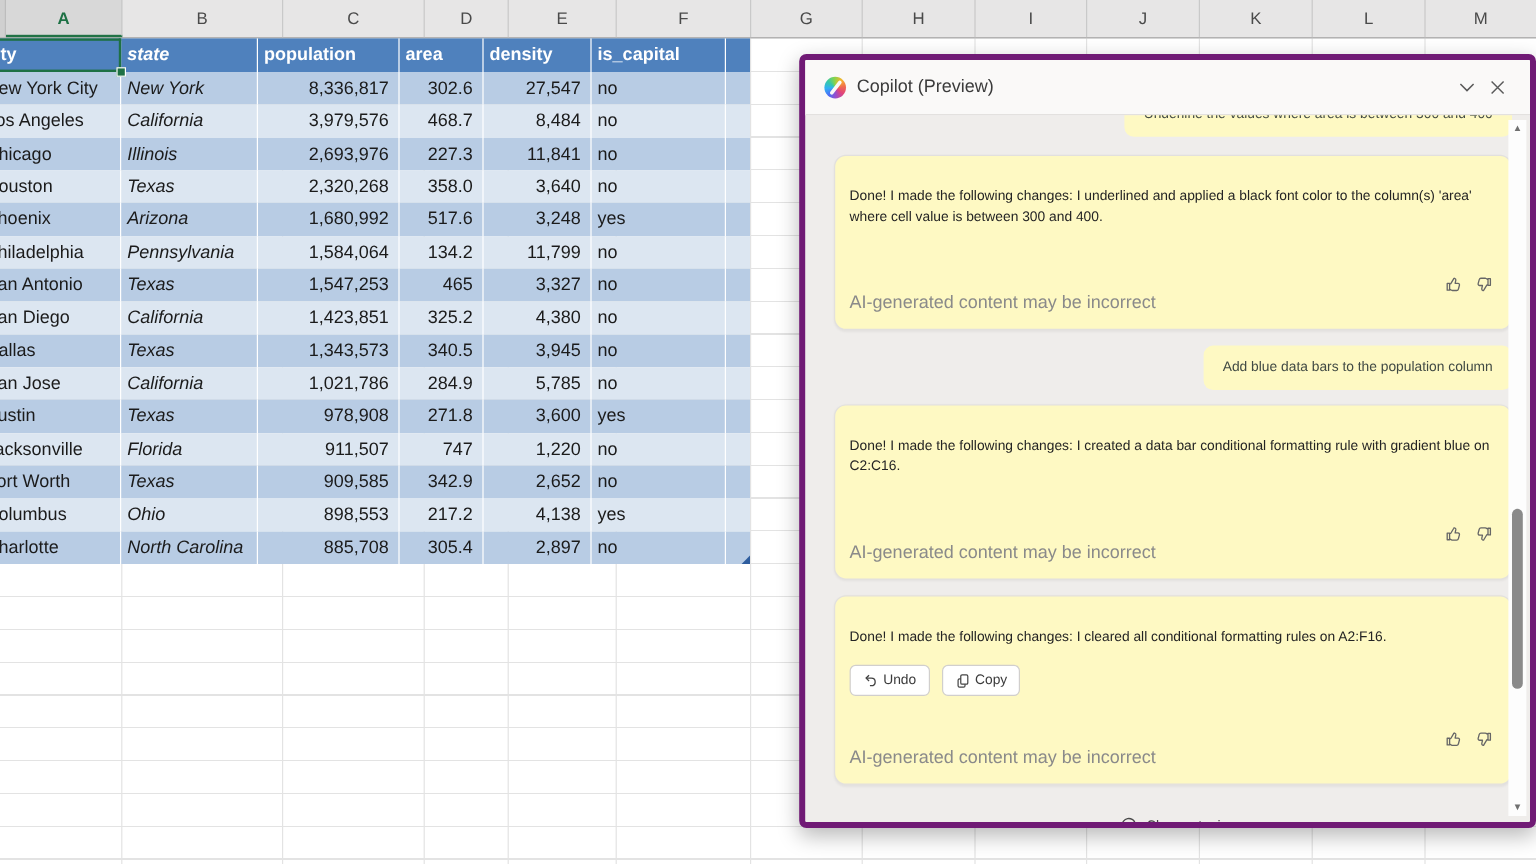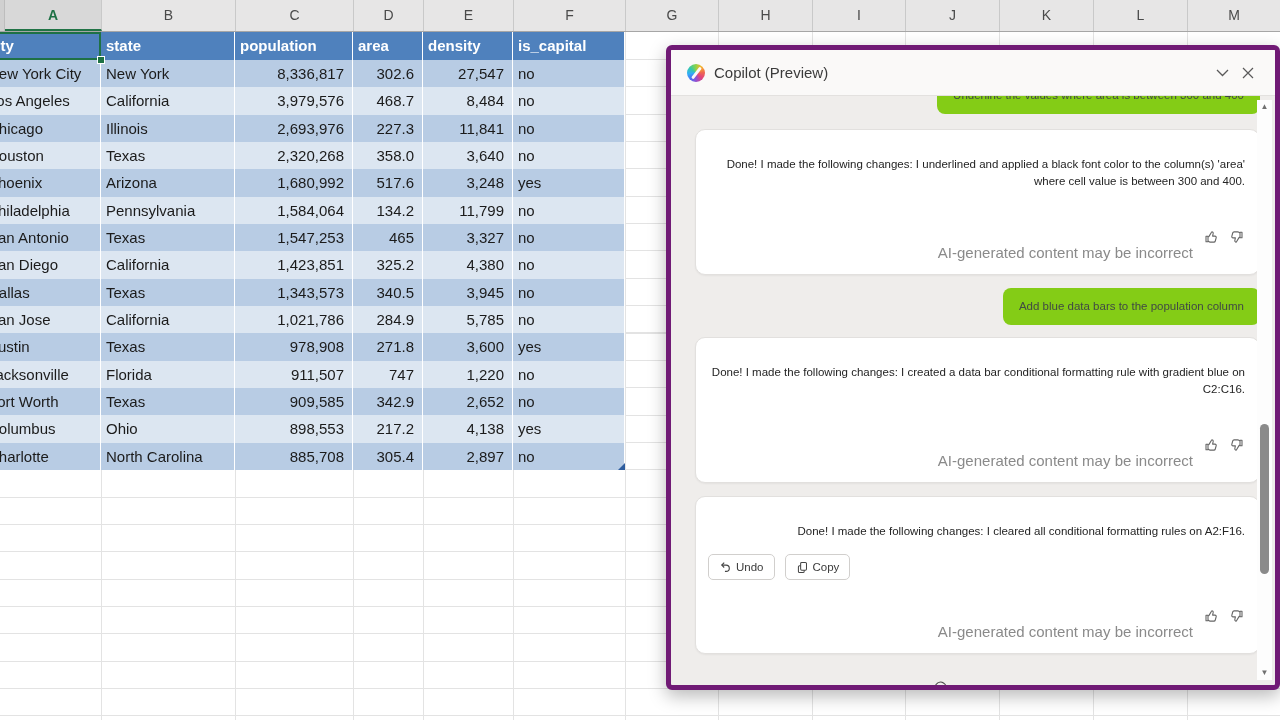--- a/index.html
+++ b/index.html
@@ -22,21 +22,21 @@
 
   
   .table{position:absolute;left:0;top:32px;width:625px;}
   .t-head{display:flex;height:28px;background:#4f81bd;}
   .t-head .cell{color:#ffffff;font-weight:bold;font-size:15px;line-height:28px;}
   .t-row{display:flex;height:27.35px;}
   .t-row:nth-child(odd){background:#b8cce4;}
   .t-row:nth-child(even){background:#dce6f1;}
   .cell{box-sizing:border-box;border-right:1px solid #ffffff;font-size:15px;line-height:27.35px;
         color:#1b1b1b;white-space:nowrap;overflow:hidden;flex:0 0 auto;}
-  .cA{width:101px;} .cB{width:134px;} .cC{width:118px;} .cD{width:70px;} .cE{width:90px;} .cF{width:112px;}
+  .cA{width:101px;} .cB{width:114px;font-style:italic;} .cC{width:118px;} .cD{width:70px;} .cE{width:90px;} .cF{width:112px;}
   .t-head .cell{line-height:28px;}
   .shift{display:block;margin-left:-17px;padding-left:5px;font-style:normal;}
   .txt{padding-left:5px;} .num{text-align:right;padding-right:8px;}
 
   
   .selbox{position:absolute;left:0;top:32px;width:101px;height:28px;box-sizing:border-box;
           border:2px solid #1e7145;border-left:none;pointer-events:none;}
   .fillhandle{position:absolute;left:97px;top:56px;width:6px;height:6px;background:#1e7145;border:1px solid #fff;}
   .tablehandle{position:absolute;left:618px;top:463px;width:0;height:0;
                border-left:7px solid transparent;border-bottom:7px solid #2e5d9e;}
@@ -48,25 +48,25 @@
   .p-header{height:46px;background:#faf9f8;border-bottom:1px solid #e3e1df;display:flex;
             align-items:center;padding:0 14px 0 16px;box-sizing:border-box;}
   .logo{width:18px;height:18px;border-radius:50%;position:relative;flex:0 0 auto;
         background:conic-gradient(from 40deg,#f8b42c,#ef6950,#e1447c,#9b4dca,#4c6ef5,#31b0f5,#35c8a8,#86d44c,#f8b42c);}
   .logo span{position:absolute;left:8px;top:2px;width:3px;height:14px;background:#faf9f8;transform:rotate(38deg);border-radius:2px;}
   .p-title{font-size:15px;color:#3b3b3b;margin-left:9px;flex:1 1 auto;}
   .hbtn{width:26px;height:26px;display:flex;align-items:center;justify-content:center;cursor:pointer;flex:0 0 auto;}
 
   .chat{position:absolute;left:0;top:46px;width:614px;height:599px;box-sizing:border-box;
         padding:0 25px 0 24px;overflow:hidden;}
-  .bubble{background:#84cc16;color:#414a44;font-size:11.5px;line-height:15px;border-radius:8px;
+  .bubble{background:#fef9c3;color:#414a44;font-size:11.5px;line-height:15px;border-radius:8px;
           padding:11px 16px;width:max-content;max-width:440px;margin-left:auto;}
   .bubble.clip{margin-top:-19px;}
-  .card{background:#ffffff;border:1px solid #e2e0de;border-radius:10px;box-shadow:0 1px 2px rgba(0,0,0,.05);
-        padding:26px 14px 13px 12px;box-sizing:border-box;text-align:right;}
+  .card{background:#fef9c3;border:1px solid #e2e0de;border-radius:10px;box-shadow:0 1px 2px rgba(0,0,0,.05);
+        padding:26px 14px 13px 12px;box-sizing:border-box;}
   .card p{margin:0;font-size:11.5px;line-height:17px;color:#242424;}
   .foot{display:flex;align-items:center;margin-top:22px;}
   .ai-note{font-size:15px;color:#8a8a8a;flex:1 1 auto;margin-top:32px;}
   .thumb{width:16px;height:16px;margin-left:10px;cursor:pointer;}
   .btnrow{display:flex;gap:10px;margin-top:14px;}
   .abtn{display:flex;align-items:center;gap:4px;background:#fff;border:1px solid #d1cfcd;border-radius:5px;
         height:24px;padding:0 10px;font-size:11.5px;color:#3b3b3b;cursor:pointer;}
   .change-topic{display:flex;align-items:center;justify-content:center;gap:6px;margin-top:26px;
                 font-size:11.5px;color:#424242;cursor:pointer;}
 

